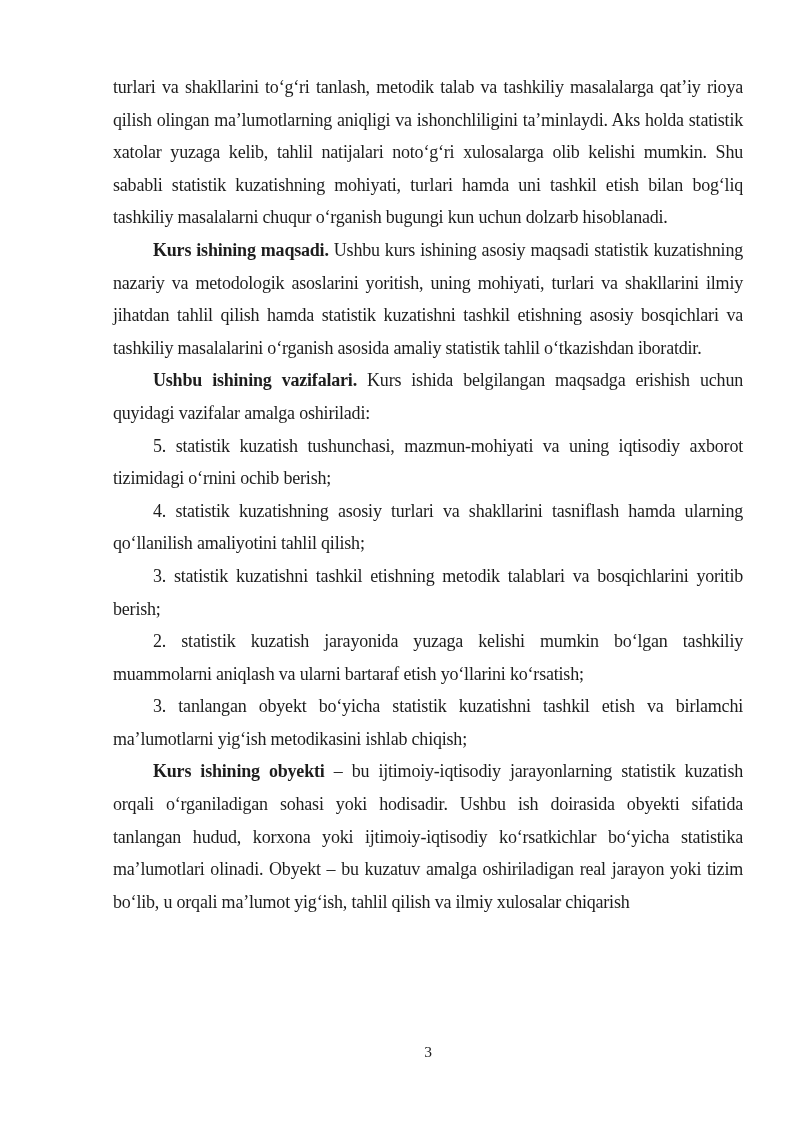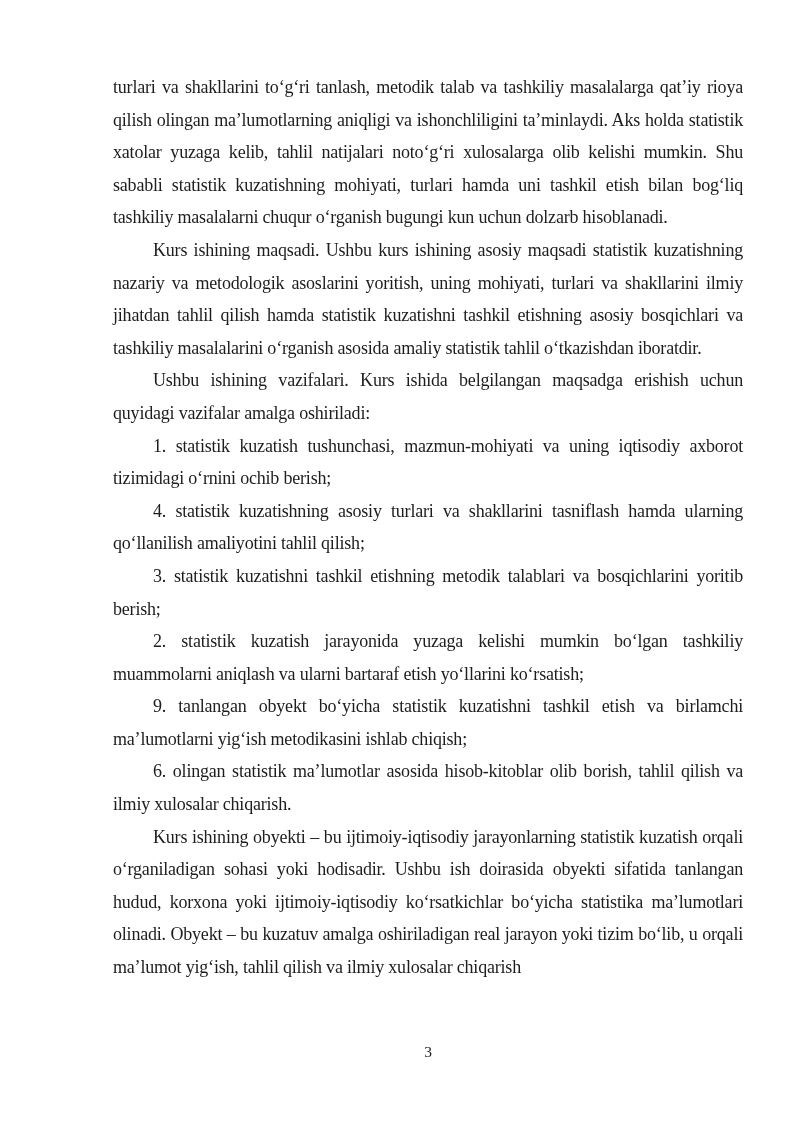--- a/index.html
+++ b/index.html
@@ -28,42 +28,41 @@
   }
   .para {
     margin: 0;
     padding: 0;
     text-indent: 40px;
   }
   .para.no-indent {
     text-indent: 0;
   }
   .para .lead {
-    font-weight: normal;
+    font-weight: bold;
   }
   .page-number {
     position: absolute;
     left: 113px;
     right: 57px;
     top: 1042px;
     text-align: center;
     font-size: 15.5px;
     line-height: 20px;
   }
 </style>
 </head>
 <body>
 
 <div class="page">
   <div class="body-text">
     <p class="para no-indent"><b class="lead"></b><span>turlari va shakllarini to‘g‘ri tanlash, metodik talab va tashkiliy masalalarga qat’iy rioya qilish olingan ma’lumotlarning aniqligi va ishonchliligini ta’minlaydi. Aks holda statistik xatolar yuzaga kelib, tahlil natijalari noto‘g‘ri xulosalarga olib kelishi mumkin. Shu sababli statistik kuzatishning mohiyati, turlari hamda uni tashkil etish bilan bog‘liq tashkiliy masalalarni chuqur o‘rganish bugungi kun uchun dolzarb hisoblanadi.</span></p>
     <p class="para"><b class="lead">Kurs ishining maqsadi.</b><span> Ushbu kurs ishining asosiy maqsadi statistik kuzatishning nazariy va metodologik asoslarini yoritish, uning mohiyati, turlari va shakllarini ilmiy jihatdan tahlil qilish hamda statistik kuzatishni tashkil etishning asosiy bosqichlari va tashkiliy masalalarini o‘rganish asosida amaliy statistik tahlil o‘tkazishdan iboratdir.</span></p>
     <p class="para"><b class="lead">Ushbu ishining vazifalari.</b><span> Kurs ishida belgilangan maqsadga erishish uchun quyidagi vazifalar amalga oshiriladi:</span></p>
-    <p class="para"><b class="lead"></b><span>1. statistik kuzatish tushunchasi, mazmun-mohiyati va uning iqtisodiy axborot tizimidagi o‘rnini ochib berish;</span></p>
+    <p class="para"><b class="lead"></b><span>5. statistik kuzatish tushunchasi, mazmun-mohiyati va uning iqtisodiy axborot tizimidagi o‘rnini ochib berish;</span></p>
     <p class="para"><b class="lead"></b><span>4. statistik kuzatishning asosiy turlari va shakllarini tasniflash hamda ularning qo‘llanilish amaliyotini tahlil qilish;</span></p>
     <p class="para"><b class="lead"></b><span>3. statistik kuzatishni tashkil etishning metodik talablari va bosqichlarini yoritib berish;</span></p>
     <p class="para"><b class="lead"></b><span>2. statistik kuzatish jarayonida yuzaga kelishi mumkin bo‘lgan tashkiliy muammolarni aniqlash va ularni bartaraf etish yo‘llarini ko‘rsatish;</span></p>
-    <p class="para"><b class="lead"></b><span>9. tanlangan obyekt bo‘yicha statistik kuzatishni tashkil etish va birlamchi ma’lumotlarni yig‘ish metodikasini ishlab chiqish;</span></p>
-    <p class="para"><b class="lead"></b><span>6. olingan statistik ma’lumotlar asosida hisob-kitoblar olib borish, tahlil qilish va ilmiy xulosalar chiqarish.</span></p>
+    <p class="para"><b class="lead"></b><span>3. tanlangan obyekt bo‘yicha statistik kuzatishni tashkil etish va birlamchi ma’lumotlarni yig‘ish metodikasini ishlab chiqish;</span></p>
     <p class="para"><b class="lead">Kurs ishining obyekti</b><span> – bu ijtimoiy-iqtisodiy jarayonlarning statistik kuzatish orqali o‘rganiladigan sohasi yoki hodisadir. Ushbu ish doirasida obyekti sifatida tanlangan hudud, korxona yoki ijtimoiy-iqtisodiy ko‘rsatkichlar bo‘yicha statistika ma’lumotlari olinadi. Obyekt – bu kuzatuv amalga oshiriladigan real jarayon yoki tizim bo‘lib, u orqali ma’lumot yig‘ish, tahlil qilish va ilmiy xulosalar chiqarish</span></p>
   </div>
   <div class="page-number">3</div>
 </div>
 
 </body></html>

